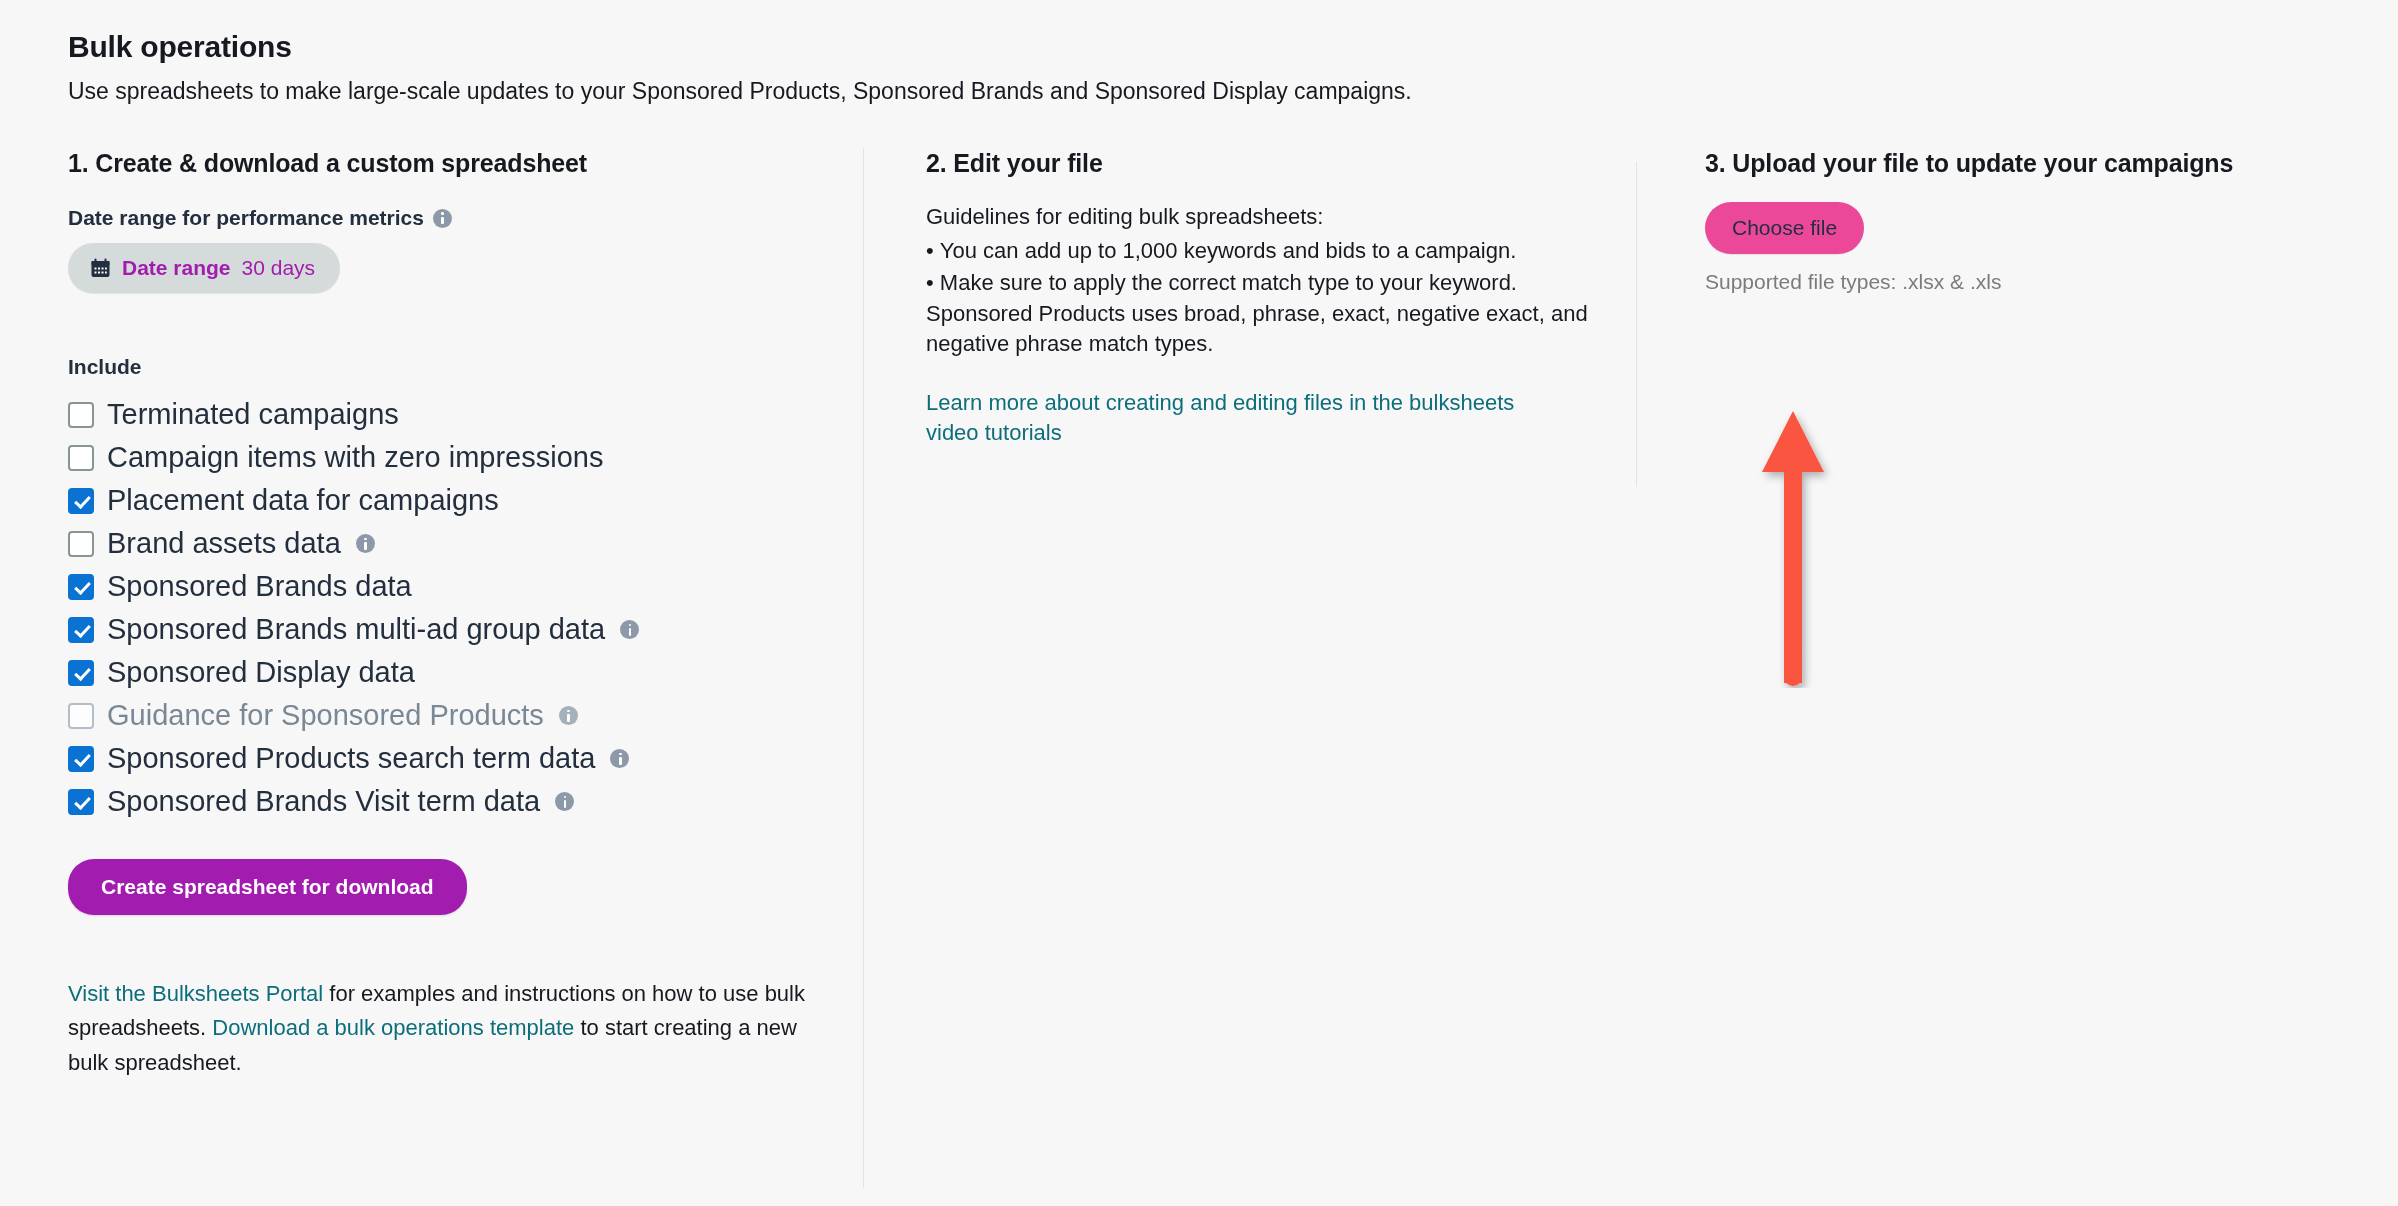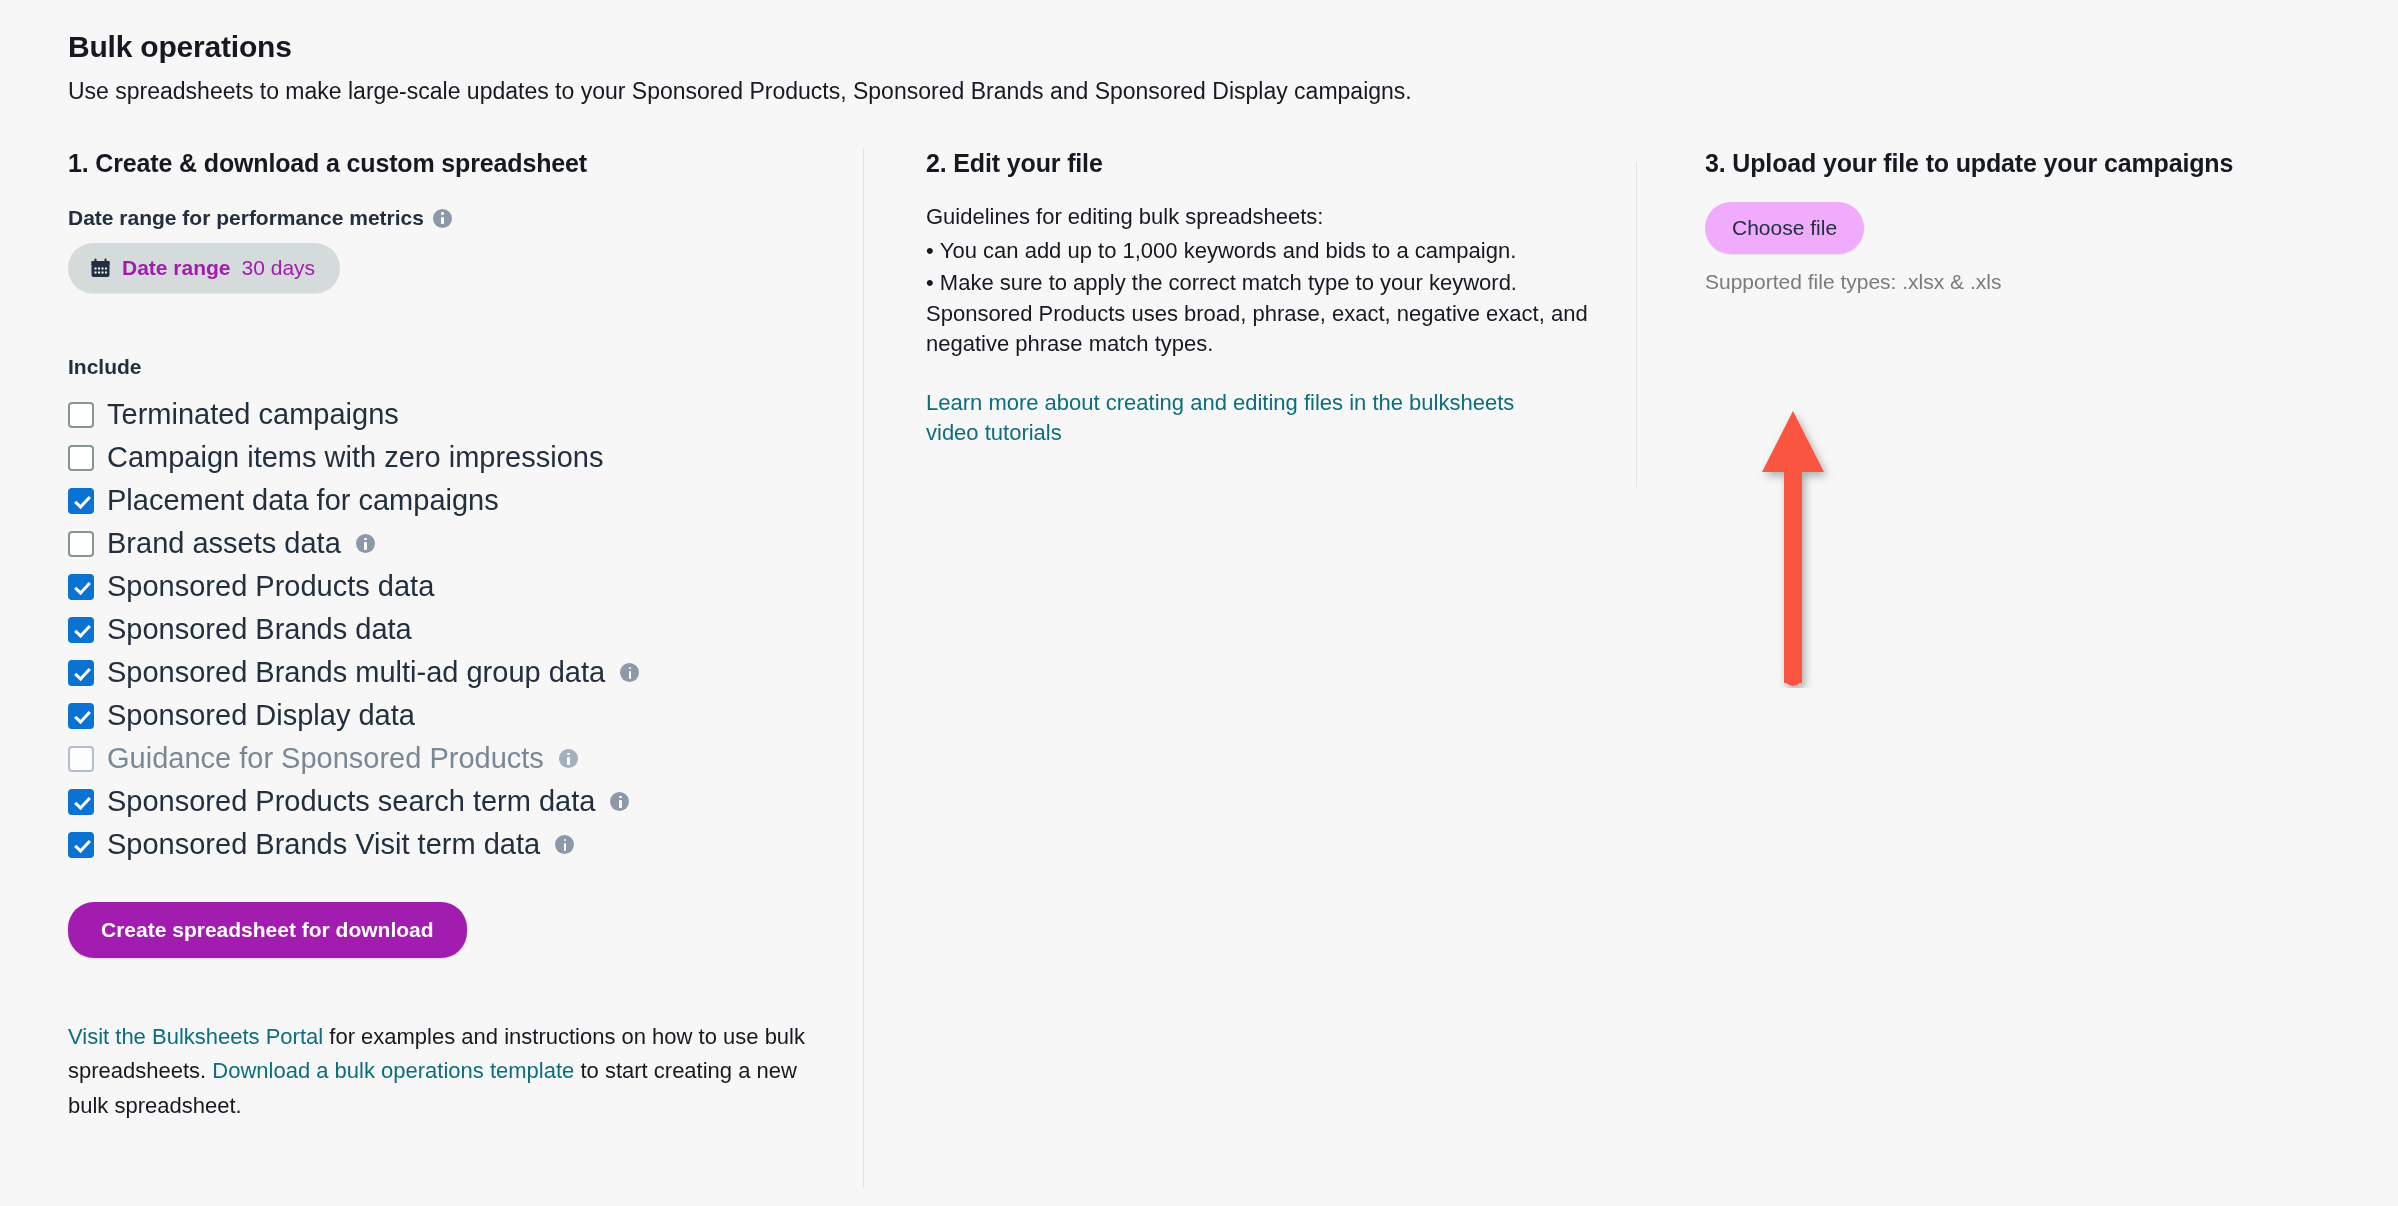--- a/index.html
+++ b/index.html
@@ -237,21 +237,21 @@
     line-height: 1.38;
     color: #0d6e7b;
     text-decoration: none;
     cursor: pointer;
     max-width: 640px;
   }
 
   
   .choose-file-btn {
     display: inline-block;
-    background: #f0abfc;
+    background: #ec4899;
     border: none;
     border-radius: 26px;
     padding: 14px 27px;
     font-size: 21px;
     color: #232f3e;
     cursor: pointer;
     font-family: inherit;
     box-shadow: 0 1px 1px rgba(0,0,0,0.08);
   }
   .supported-types {
@@ -324,24 +324,20 @@
             <span class="cbox checked"></span>
             <span class="check-label">Placement data for campaigns</span>
           </li>
           <li class="check-row">
             <span class="cbox"></span>
             <span class="check-label">Brand assets data</span>
             <span class="info-icon"></span>
           </li>
           <li class="check-row">
             <span class="cbox checked"></span>
-            <span class="check-label">Sponsored Products data</span>
-          </li>
-          <li class="check-row">
-            <span class="cbox checked"></span>
             <span class="check-label">Sponsored Brands data</span>
           </li>
           <li class="check-row">
             <span class="cbox checked"></span>
             <span class="check-label">Sponsored Brands multi-ad group data</span>
             <span class="info-icon"></span>
           </li>
           <li class="check-row">
             <span class="cbox checked"></span>
             <span class="check-label">Sponsored Display data</span>

